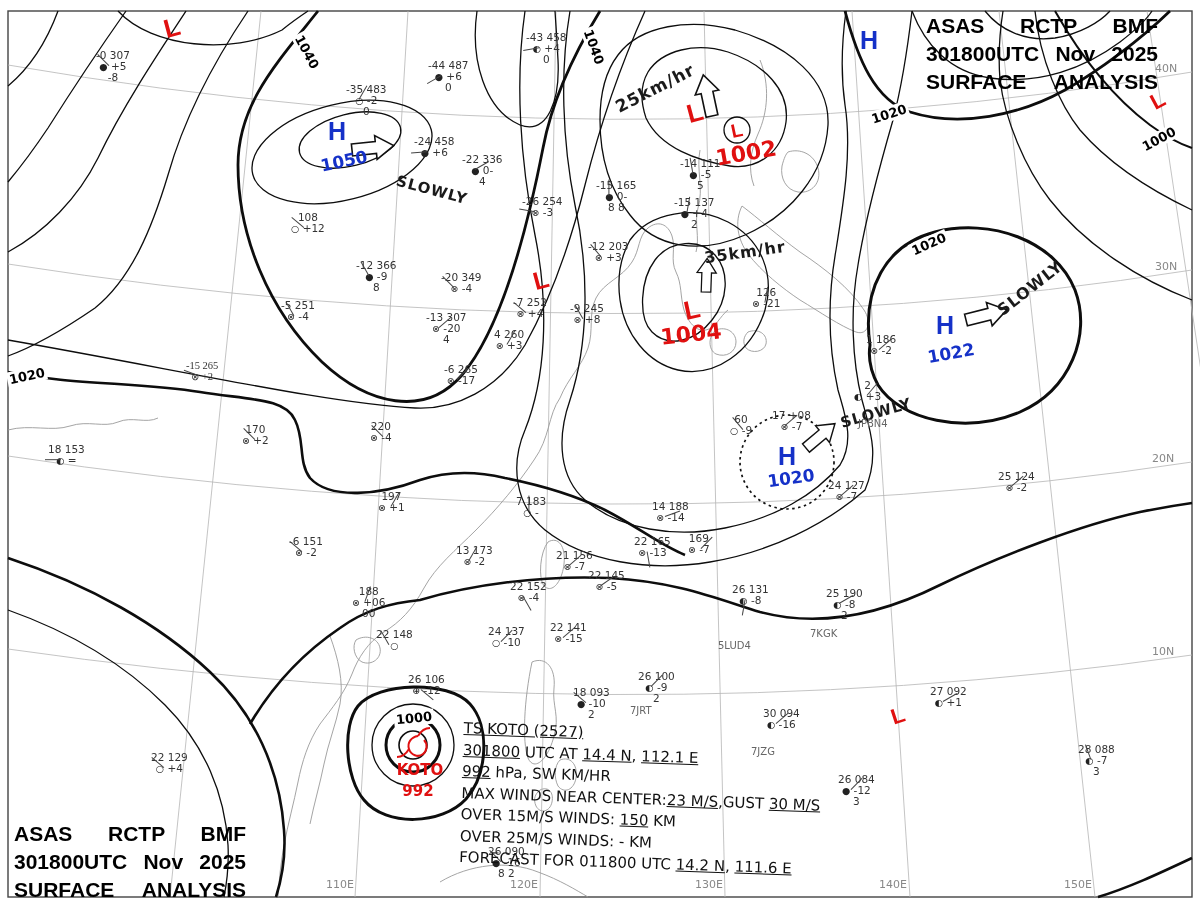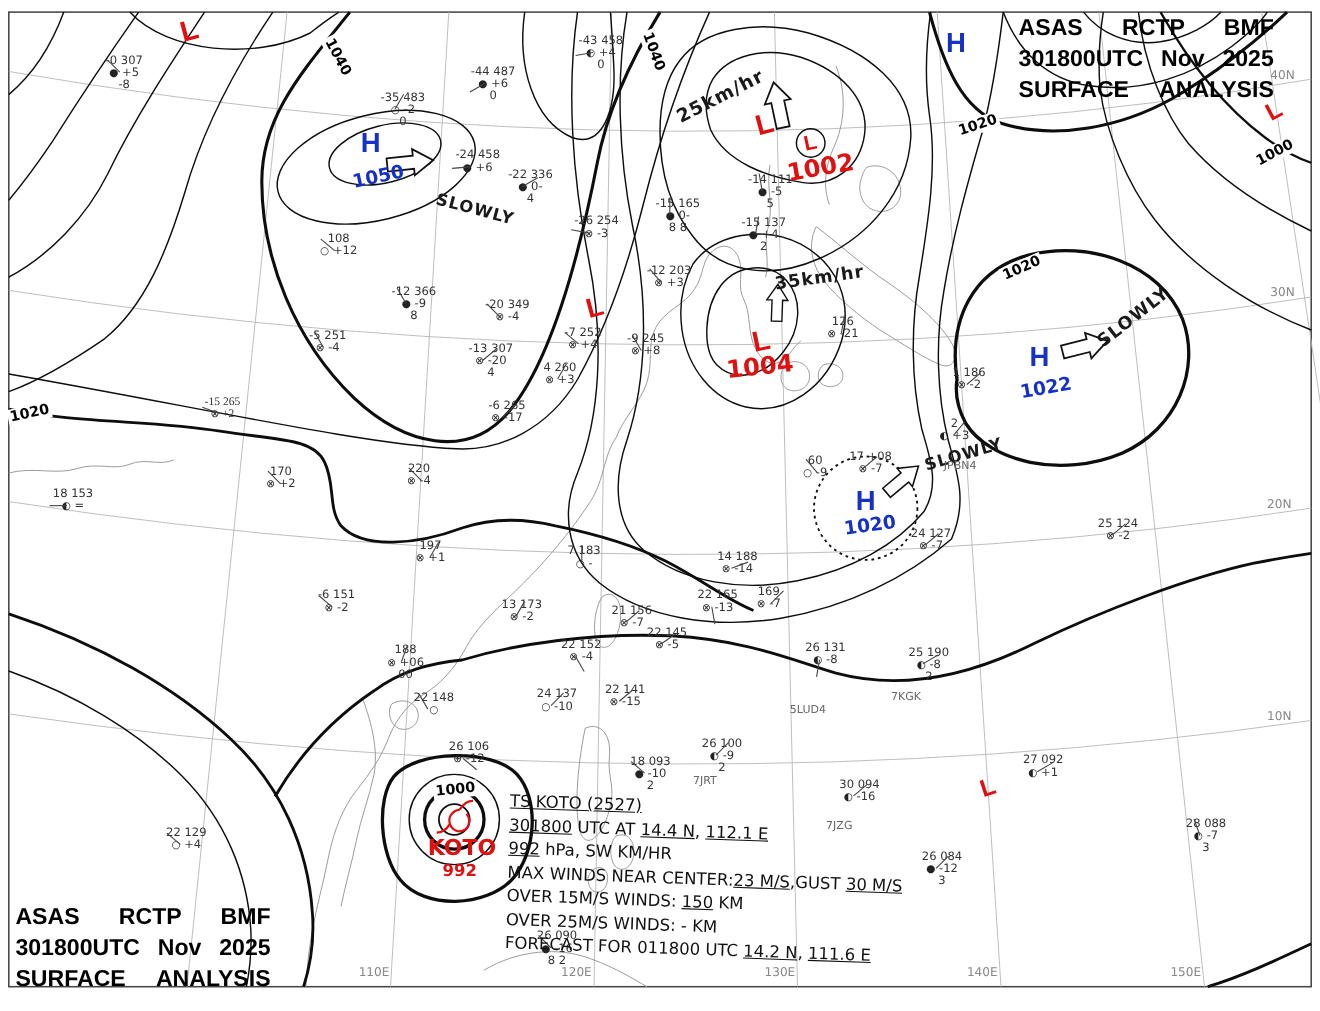--- a/index.html
+++ b/index.html
@@ -157,21 +157,21 @@
       <div class="hval" style="left: 791px; top: 478px; transform: translate(-50%, -50%) rotate(-8deg);">1020</div>
       <div class="lmark" style="left: 172px; top: 28px; font-size: 26px; transform: translate(-50%, -50%) rotate(-15deg);">L</div>
       <div class="lmark" style="left: 695px; top: 113px; font-size: 26px; transform: translate(-50%, -50%) rotate(-15deg);">L</div>
       <div class="lmark" style="left: 737px; top: 131px; font-size: 19px; transform: translate(-50%, -50%) rotate(-12deg);">L</div>
       <div class="lmark" style="left: 541px; top: 280px; font-size: 25px; transform: translate(-50%, -50%) rotate(-15deg);">L</div>
       <div class="lmark" style="left: 692px; top: 310px; font-size: 26px; transform: translate(-50%, -50%) rotate(-12deg);">L</div>
       <div class="lmark" style="left: 1158px; top: 101px; font-size: 22px; transform: translate(-50%, -50%) rotate(-28deg);">L</div>
       <div class="lmark" style="left: 898px; top: 716px; font-size: 22px; transform: translate(-50%, -50%) rotate(-18deg);">L</div>
       <div class="rval" style="left: 746px; top: 153px; font-size: 22px; transform: translate(-50%, -50%) rotate(-10deg);">1002</div>
       <div class="rval" style="left: 691px; top: 334px; font-size: 22px; transform: translate(-50%, -50%) rotate(-6deg);">1004</div>
-      <div class="rval" style="left: 420px; top: 770px; font-size: 20px; transform: translate(-50%, -50%) rotate(0deg);">KOTO</div>
+      <div class="rval" style="left: 420px; top: 770px; font-size: 15px; transform: translate(-50%, -50%) rotate(0deg);">KOTO</div>
       <div class="rval" style="left: 418px; top: 791px; font-size: 15px; transform: translate(-50%, -50%) rotate(0deg);">992</div>
       <div class="st" style="left: 110px; top: 66px;">
         <div>-0 307</div>
         <div><span class="sym">●</span><span> +5</span></div>
         <div>-8</div>
         <span class="barb" style="transform: rotate(-135deg);"></span>
       </div>
       <div class="st" style="left: 360px; top: 100px;">
         <div>-35 483</div>
         <div><span class="sym">○</span><span> -2</span></div>

